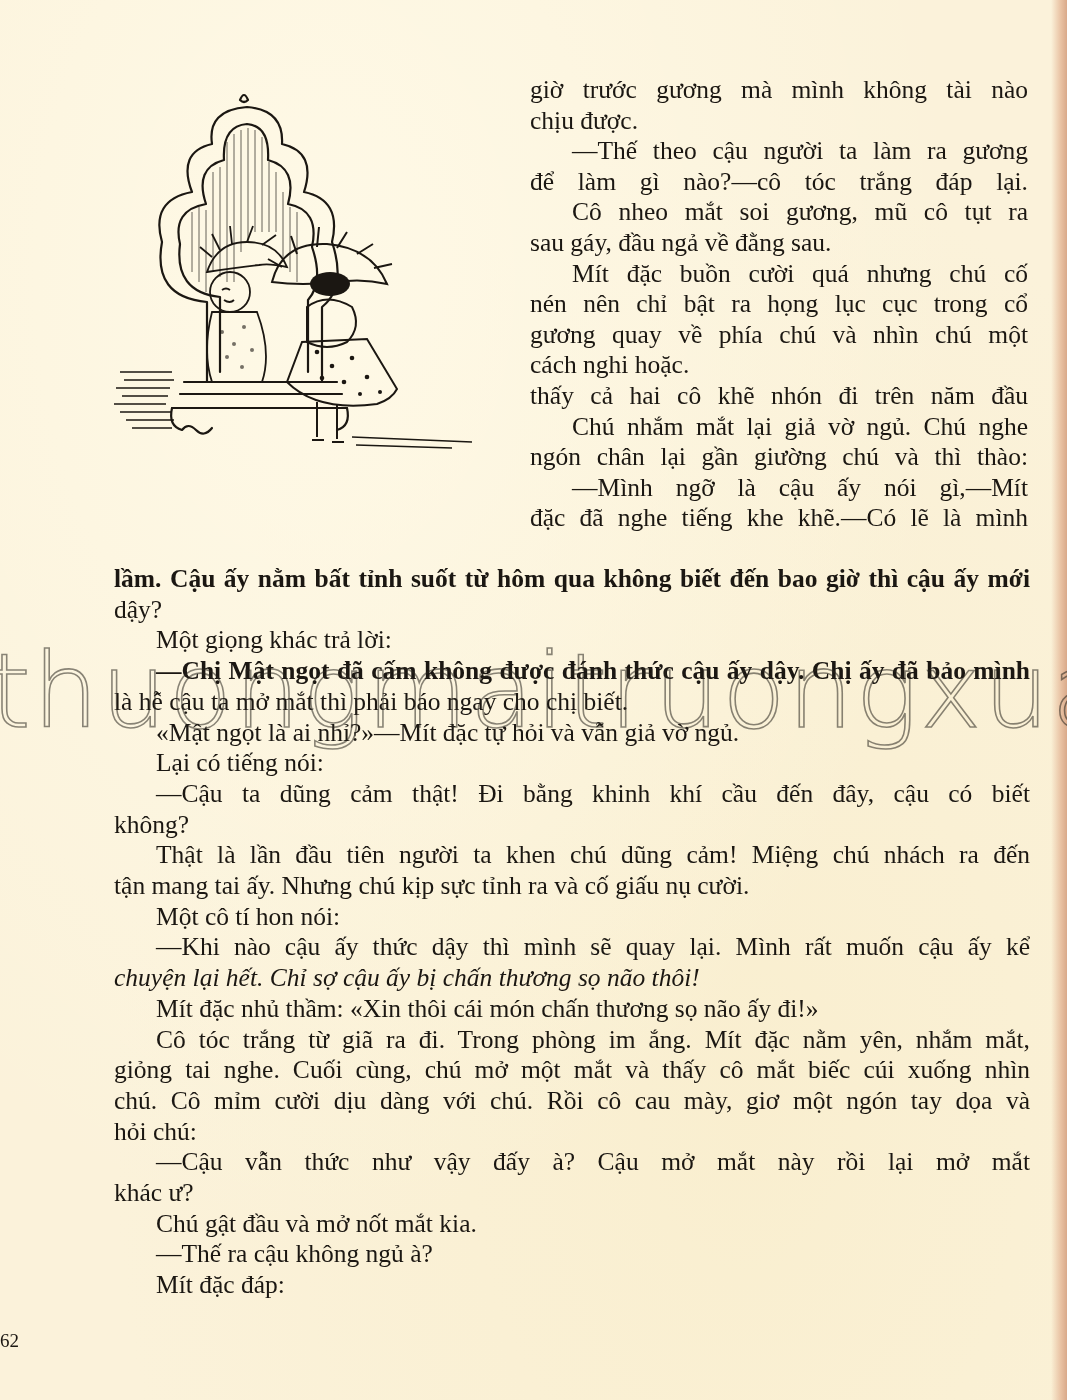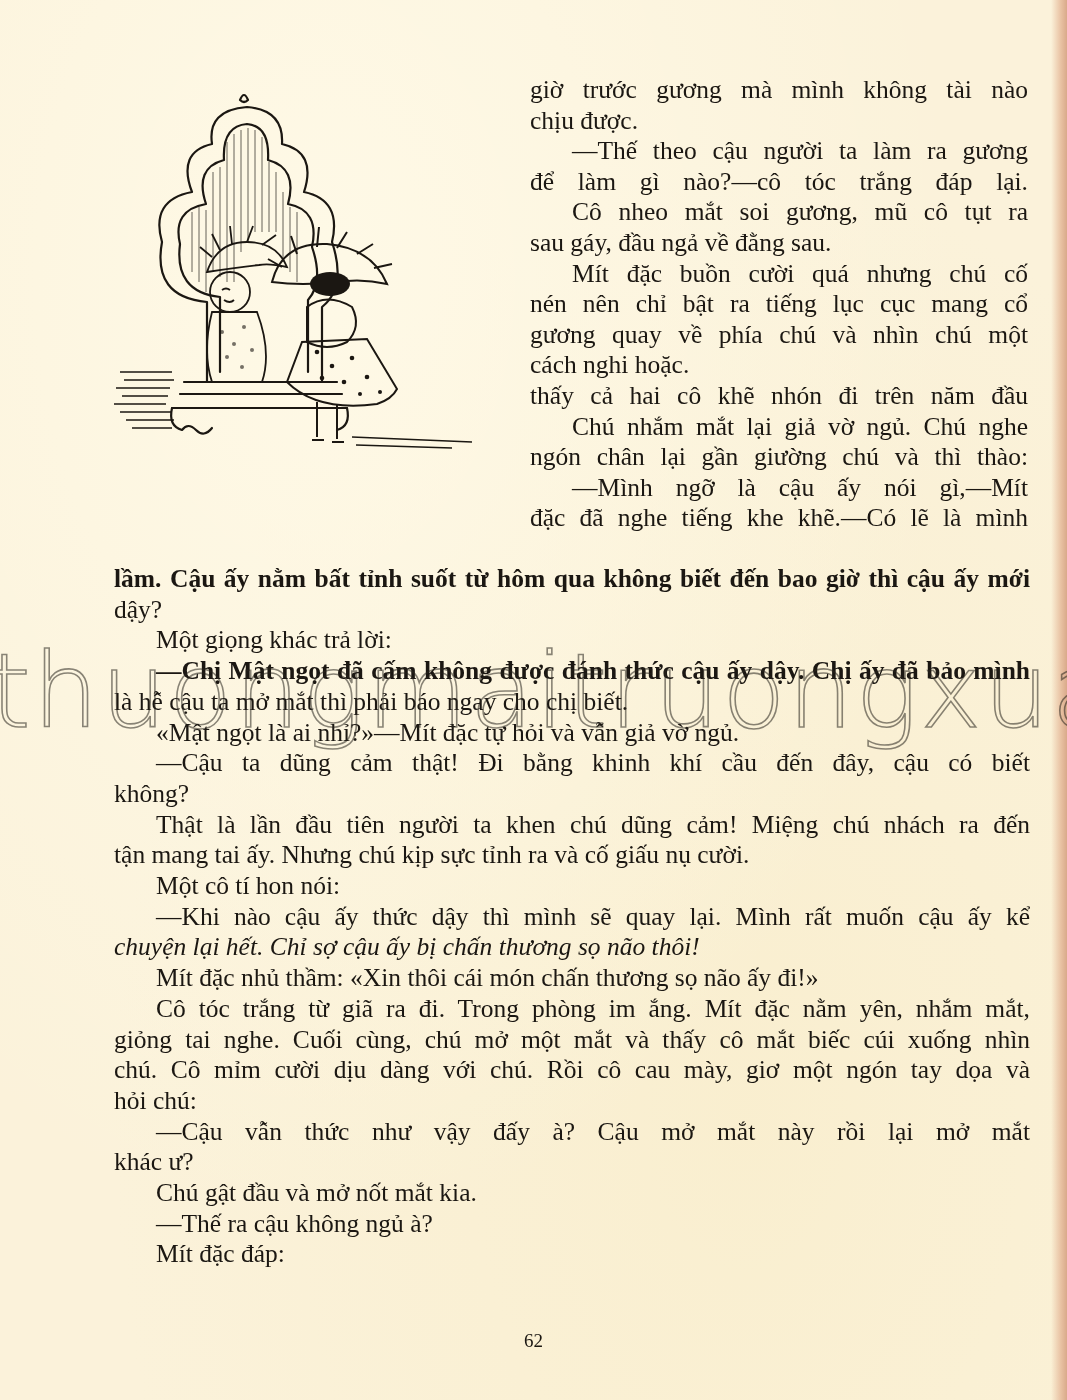--- a/index.html
+++ b/index.html
@@ -32,21 +32,21 @@
   .full-text {
     position: absolute; left: 114px; top: 564px; width: 916px;
     font-size: 25.5px; line-height: 30.7px;
   }
   .line { white-space: nowrap; display: block; text-align: justify; text-align-last: justify; }
   .line.last { text-align-last: left; }
   .ind { padding-left: 42px; }
   .full-text .line { transform: scaleX(0.93); transform-origin: left; width: 1075%; }
   .full-text .line { width: auto; }
   .page-number {
-    position: absolute; left: 0; right: 0; top: 1330px; text-align: center;
+    position: absolute; left: 0; right: 0; top: 1330px; text-align: left;
     font-size: 19px;
   }
   .watermark {
     position: absolute; left: -10px; top: 630px; width: 1100px;
     font-family: "DejaVu Sans", sans-serif; font-size: 104px; font-weight: 300;
     letter-spacing: 2px; white-space: nowrap;
     color: transparent; -webkit-text-stroke: 1.6px rgba(40,36,30,0.55);
     pointer-events: none;
   }
 </style>
@@ -118,36 +118,37 @@
   </svg>
 
   <div class="col-text" id="col-text">
       <span class="line">giờ trước gương mà mình không tài nào</span>
       <span class="line last">chịu  được.</span>
       <span class="line ind">—Thế theo cậu người ta làm ra gương</span>
       <span class="line">để làm gì nào?—cô tóc trắng đáp lại.</span>
       <span class="line ind">Cô nheo mắt soi gương, mũ cô tụt ra</span>
       <span class="line last">sau gáy, đầu ngả về đằng sau.</span>
       <span class="line ind">Mít đặc buồn cười quá nhưng chú cố</span>
-      <span class="line">nén nên chỉ bật ra tiếng lục cục mang cổ</span>
+      <span class="line">nén nên chỉ bật ra họng lục cục trong cổ</span>
       <span class="line">gương quay về phía chú và nhìn chú một</span>
       <span class="line last">cách nghi hoặc.</span>
       <span class="line">thấy cả hai cô khẽ nhón đi trên năm đầu</span>
       <span class="line ind">Chú nhắm mắt lại giả vờ ngủ. Chú nghe</span>
       <span class="line">ngón chân lại gần giường chú và thì thào:</span>
       <span class="line ind">—Mình ngỡ là cậu ấy nói gì,—Mít</span>
       <span class="line">đặc đã nghe tiếng khe khẽ.—Có lẽ là mình</span>
     </div>
   <div class="full-text" id="full-text">
       <span class="line" style="transform: none; width: auto; display: block; white-space: nowrap; font-weight: bold;">lầm. Cậu ấy nằm bất tỉnh suốt từ hôm qua không biết đến bao giờ thì cậu ấy mới</span>
       <span class="line last" style="transform: none; width: auto; display: block; white-space: nowrap;">dậy?</span>
       <span class="line ind last" style="transform: none; width: auto; display: block; white-space: nowrap;">Một giọng khác trả lời:</span>
       <span class="line ind" style="transform: none; width: auto; display: block; white-space: nowrap; font-weight: bold;">—Chị Mật ngọt đã cấm không được đánh thức cậu ấy dậy. Chị ấy đã bảo mình</span>
       <span class="line last" style="transform: none; width: auto; display: block; white-space: nowrap;">là hễ cậu ta mở mắt thì phải báo ngay cho chị biết.</span>
       <span class="line ind last" style="transform: none; width: auto; display: block; white-space: nowrap;">«Mật ngọt là ai nhỉ?»—Mít đặc tự hỏi và vẫn giả vờ ngủ.</span>
+      <span class="line ind last" style="transform: none; width: auto; display: block; white-space: nowrap;">Lại có tiếng nói:</span>
       <span class="line ind" style="transform: none; width: auto; display: block; white-space: nowrap;">—Cậu ta dũng cảm thật! Đi bằng khinh khí cầu đến đây, cậu có biết</span>
       <span class="line last" style="transform: none; width: auto; display: block; white-space: nowrap;">không?</span>
       <span class="line ind" style="transform: none; width: auto; display: block; white-space: nowrap;">Thật là lần đầu tiên người ta khen chú dũng cảm! Miệng chú nhách ra đến</span>
       <span class="line last" style="transform: none; width: auto; display: block; white-space: nowrap;">tận mang tai ấy. Nhưng chú kịp sực tỉnh ra và cố giấu nụ cười.</span>
       <span class="line ind last" style="transform: none; width: auto; display: block; white-space: nowrap;">Một cô tí hon nói:</span>
       <span class="line ind" style="transform: none; width: auto; display: block; white-space: nowrap;">—Khi nào cậu ấy thức dậy thì mình sẽ quay lại. Mình rất muốn cậu ấy kể</span>
       <span class="line last" style="transform: none; width: auto; display: block; white-space: nowrap; font-style: italic;">chuyện lại hết. Chỉ sợ cậu ấy bị chấn thương sọ não thôi!</span>
       <span class="line ind last" style="transform: none; width: auto; display: block; white-space: nowrap;">Mít đặc nhủ thầm: «Xin thôi cái món chấn thương sọ não ấy đi!»</span>
       <span class="line ind" style="transform: none; width: auto; display: block; white-space: nowrap;">Cô tóc trắng từ giã ra đi. Trong phòng im ắng. Mít đặc nằm yên, nhắm mắt,</span>
       <span class="line" style="transform: none; width: auto; display: block; white-space: nowrap;">giỏng tai nghe. Cuối cùng, chú mở một mắt và thấy cô mắt biếc cúi xuống nhìn</span>

